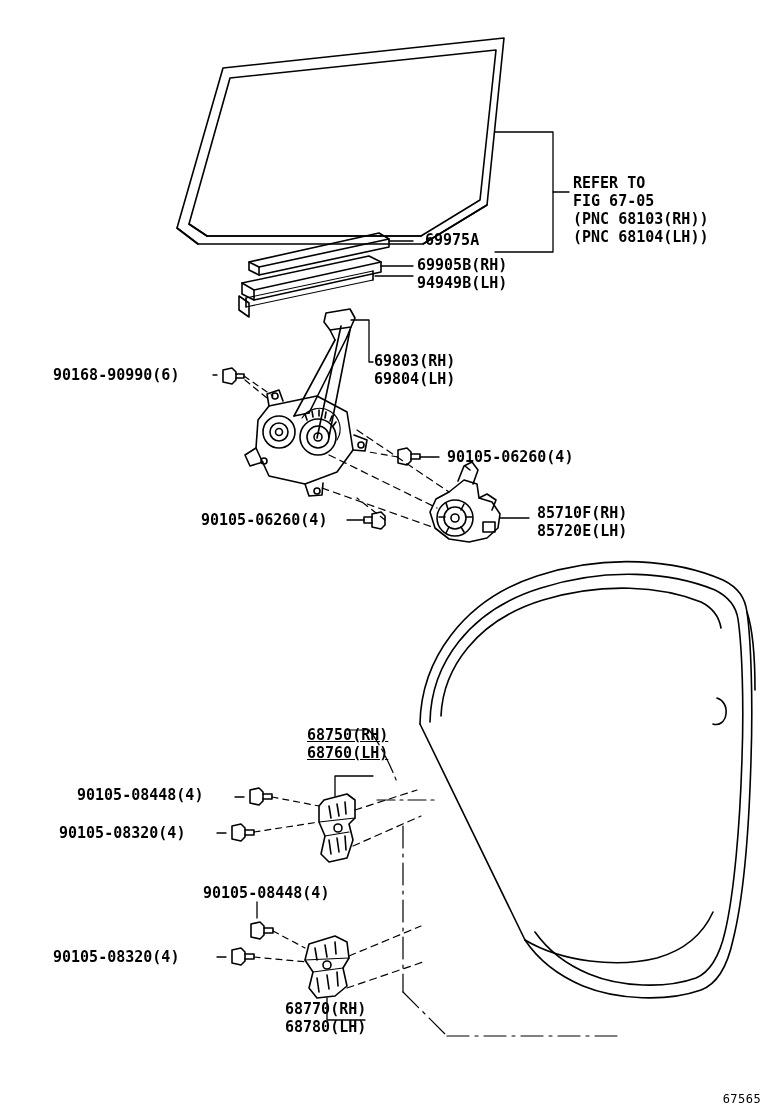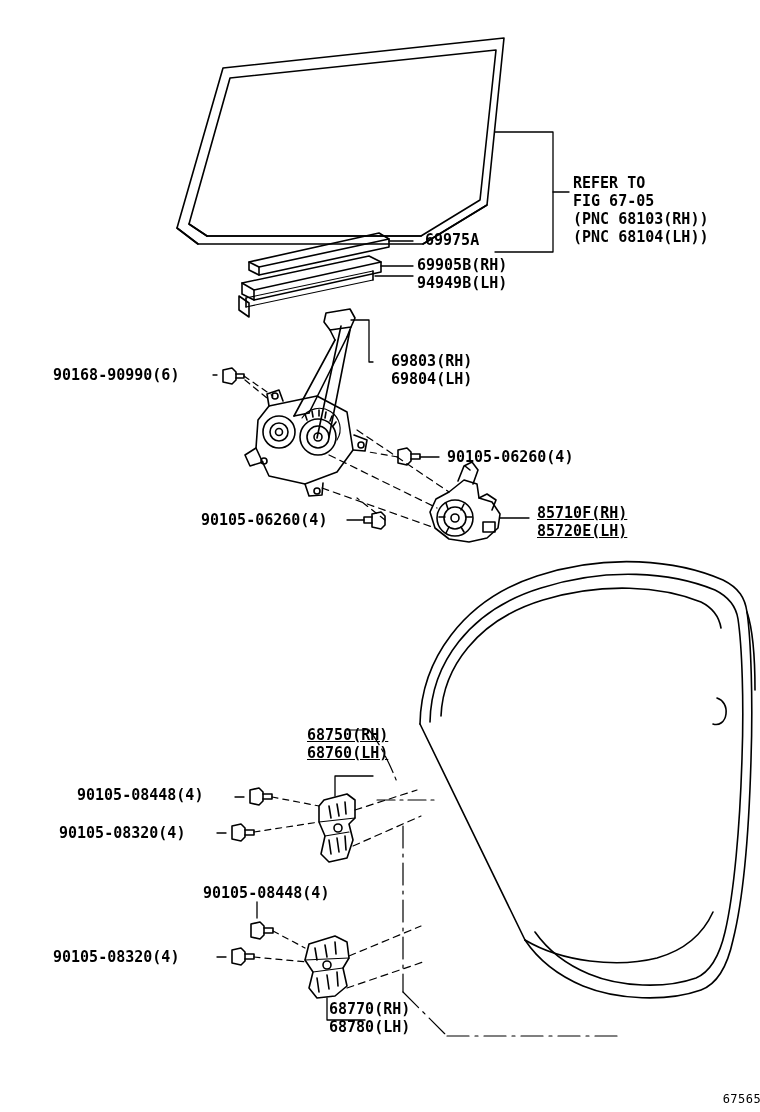--- a/index.html
+++ b/index.html
@@ -229,41 +229,41 @@
   <div class="lbl multi" style="left:556px; top:174px;">REFER TO
 FIG 67-05
 (PNC 68103(RH))
 (PNC 68104(LH))</div>
 
   <div class="lbl" style="left:400px; top:231px;margin-left:8px;">69975A</div>
 
   <div class="lbl multi" style="left:400px; top:256px;">69905B(RH)
 94949B(LH)</div>
 
-  <div class="lbl multi" style="left:357px; top:352px;margin-left:17px;">69803(RH)
+  <div class="lbl multi" style="left:357px; top:352px;">69803(RH)
 69804(LH)</div>
 
   <div class="lbl" style="left:36px; top:366px;">90168-90990(6)</div>
 
   <div class="lbl" style="left:430px; top:448px;">90105-06260(4)</div>
 
   <div class="lbl" style="left:184px; top:511px;">90105-06260(4)</div>
 
-  <div class="lbl multi" style="left:520px; top:504px;text-decoration:underline;">85710F(RH)
+  <div class="lbl multi" style="left:520px; top:504px;">85710F(RH)
 85720E(LH)</div>
 
   <div class="lbl multi" style="left:290px; top:726px;text-decoration:underline;">68750(RH)
 68760(LH)</div>
 
   <div class="lbl" style="left:60px; top:786px;">90105-08448(4)</div>
 
   <div class="lbl" style="left:42px; top:824px;">90105-08320(4)</div>
 
   <div class="lbl" style="left:186px; top:884px;">90105-08448(4)</div>
 
   <div class="lbl" style="left:36px; top:948px;">90105-08320(4)</div>
 
-  <div class="lbl multi" style="left:268px; top:1000px;margin-left:44px;">68770(RH)
+  <div class="lbl multi" style="left:268px; top:1000px;">68770(RH)
 68780(LH)</div>
 
   <div class="corner-id">675657</div>
 
 </div>
 
 </body></html>

